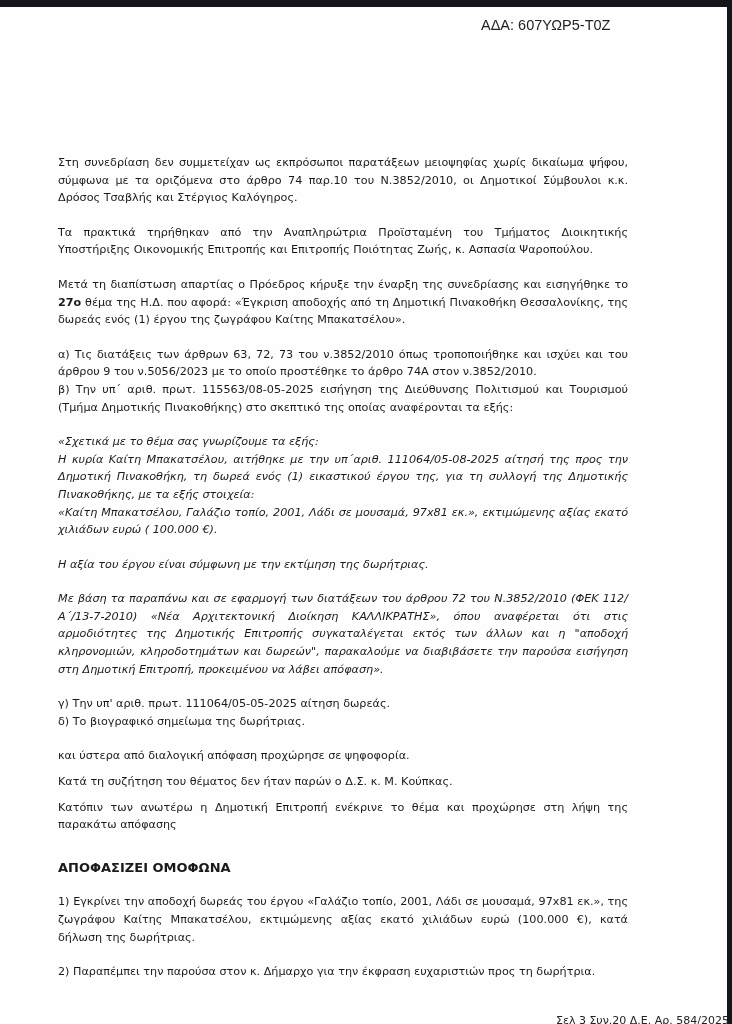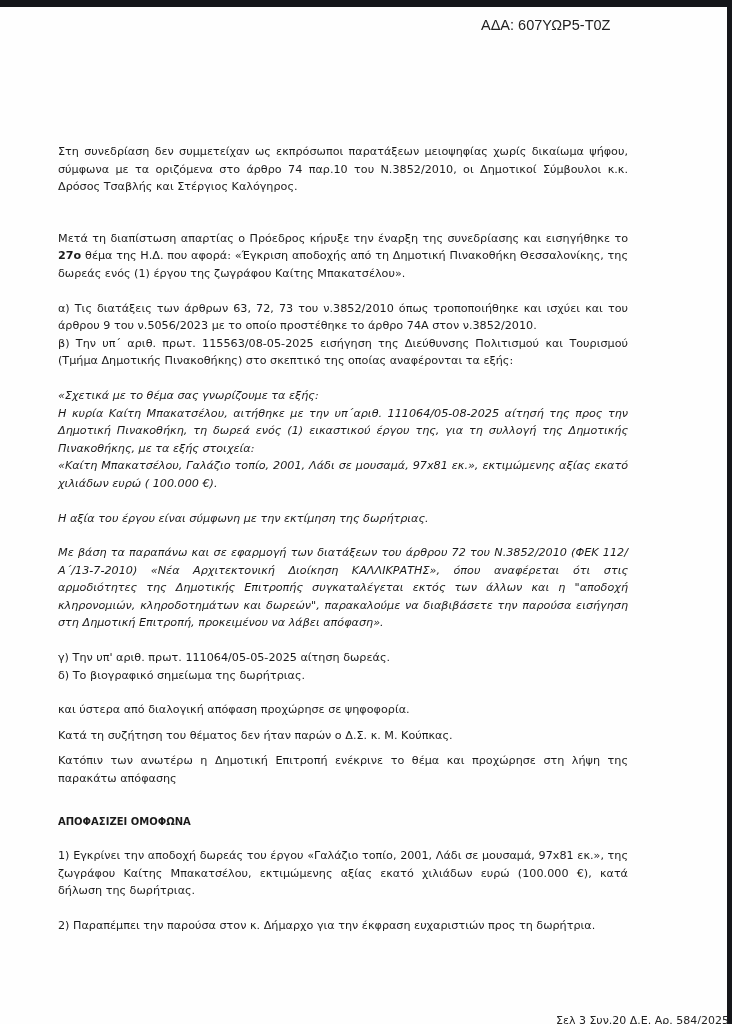--- a/index.html
+++ b/index.html
@@ -6,42 +6,43 @@
     body {
       width:732px; height:1024px; overflow:hidden; position:relative;
       background:#ffffff;
       font-family: "DejaVu Sans", sans-serif;
       color:#1a1a1a;
     }
     .topbar { position:absolute; left:0; top:0; width:732px; height:7px; background:#15161a; }
     .rightbar { position:absolute; right:0; top:0; width:5px; height:1024px; background:#15161a; }
     .page { position:absolute; left:0; top:7px; width:727px; height:1017px; background:#fefefe; }
     .ada { position:absolute; left:481px; top:17px; font-family:"Liberation Sans", sans-serif; font-size:14.5px; color:#222;text-align:right; }
-    .content { position:absolute; left:58px; top:143px; width:570px; font-size:11.2px; line-height:17.6px; }
+    .content { position:absolute; left:58px; top:154px; width:570px; font-size:11.2px; line-height:17.6px; }
     p { margin:0; text-align:justify; text-align-last:left; }
     .gap { height:17px; }
     .gap-s { height:8px; }
     .it { font-style:italic; }
     .b { font-weight:bold; }
-    .heading { text-align:center; font-weight:bold; font-size:10px; margin-left:0; }
+    .heading { text-align:center; font-weight:bold; font-size:13px; margin-left:0; }
     .footer { position:absolute; left:556px; top:1014px; font-size:11px; color:#222; white-space:nowrap; }
   </style>
 </head>
 <body>
 
 <div class="topbar"></div>
 <div class="rightbar"></div>
 
 <div class="page"></div>
 
 <div class="ada">ΑΔΑ: 607ΥΩΡ5-Τ0Ζ</div>
 
 <div class="content">
   <p>Στη συνεδρίαση δεν συμμετείχαν ως εκπρόσωποι παρατάξεων μειοψηφίας χωρίς δικαίωμα ψήφου, σύμφωνα με τα οριζόμενα στο άρθρο 74 παρ.10 του Ν.3852/2010, οι Δημοτικοί Σύμβουλοι κ.κ. Δρόσος Τσαβλής και Στέργιος Καλόγηρος.</p>
   <div class="gap"></div>
+  <p>Τα πρακτικά τηρήθηκαν από την Αναπληρώτρια Προϊσταμένη του Τμήματος Διοικητικής Υποστήριξης Οικονομικής Επιτροπής και Επιτροπής Ποιότητας Ζωής, κ. Ασπασία Ψαροπούλου.</p>
   <div class="gap"></div>
   <p><span>Μετά τη διαπίστωση απαρτίας ο Πρόεδρος κήρυξε την έναρξη της συνεδρίασης και εισηγήθηκε το</span> <span class="b">27ο</span> <span>θέμα της Η.Δ. που αφορά: «Έγκριση αποδοχής από τη Δημοτική Πινακοθήκη Θεσσαλονίκης, της  δωρεάς ενός (1) έργου της ζωγράφου Καίτης Μπακατσέλου».</span></p>
   <div class="gap"></div>
   <p>α) Τις διατάξεις των άρθρων 63, 72, 73 του ν.3852/2010 όπως τροποποιήθηκε και ισχύει και του άρθρου 9 του ν.5056/2023 με το οποίο προστέθηκε το άρθρο 74Α στον ν.3852/2010.</p>
   <p>β) Την υπ΄ αριθ. πρωτ. 115563/08-05-2025 εισήγηση της Διεύθυνσης Πολιτισμού και Τουρισμού (Τμήμα Δημοτικής Πινακοθήκης) στο σκεπτικό της οποίας αναφέρονται τα εξής:</p>
   <div class="gap"></div>
   <p class="it">«Σχετικά με το θέμα σας γνωρίζουμε τα εξής:</p>
   <p class="it">Η κυρία Καίτη Μπακατσέλου, αιτήθηκε με την υπ΄αριθ. 111064/05-08-2025 αίτησή της προς την Δημοτική Πινακοθήκη, τη δωρεά ενός (1) εικαστικού έργου της, για τη συλλογή της Δημοτικής Πινακοθήκης, με τα εξής στοιχεία:</p>
   <p class="it">«Καίτη Μπακατσέλου, Γαλάζιο τοπίο, 2001, Λάδι σε μουσαμά, 97x81 εκ.», εκτιμώμενης αξίας εκατό χιλιάδων ευρώ ( 100.000 €).</p>
   <div class="gap"></div>

